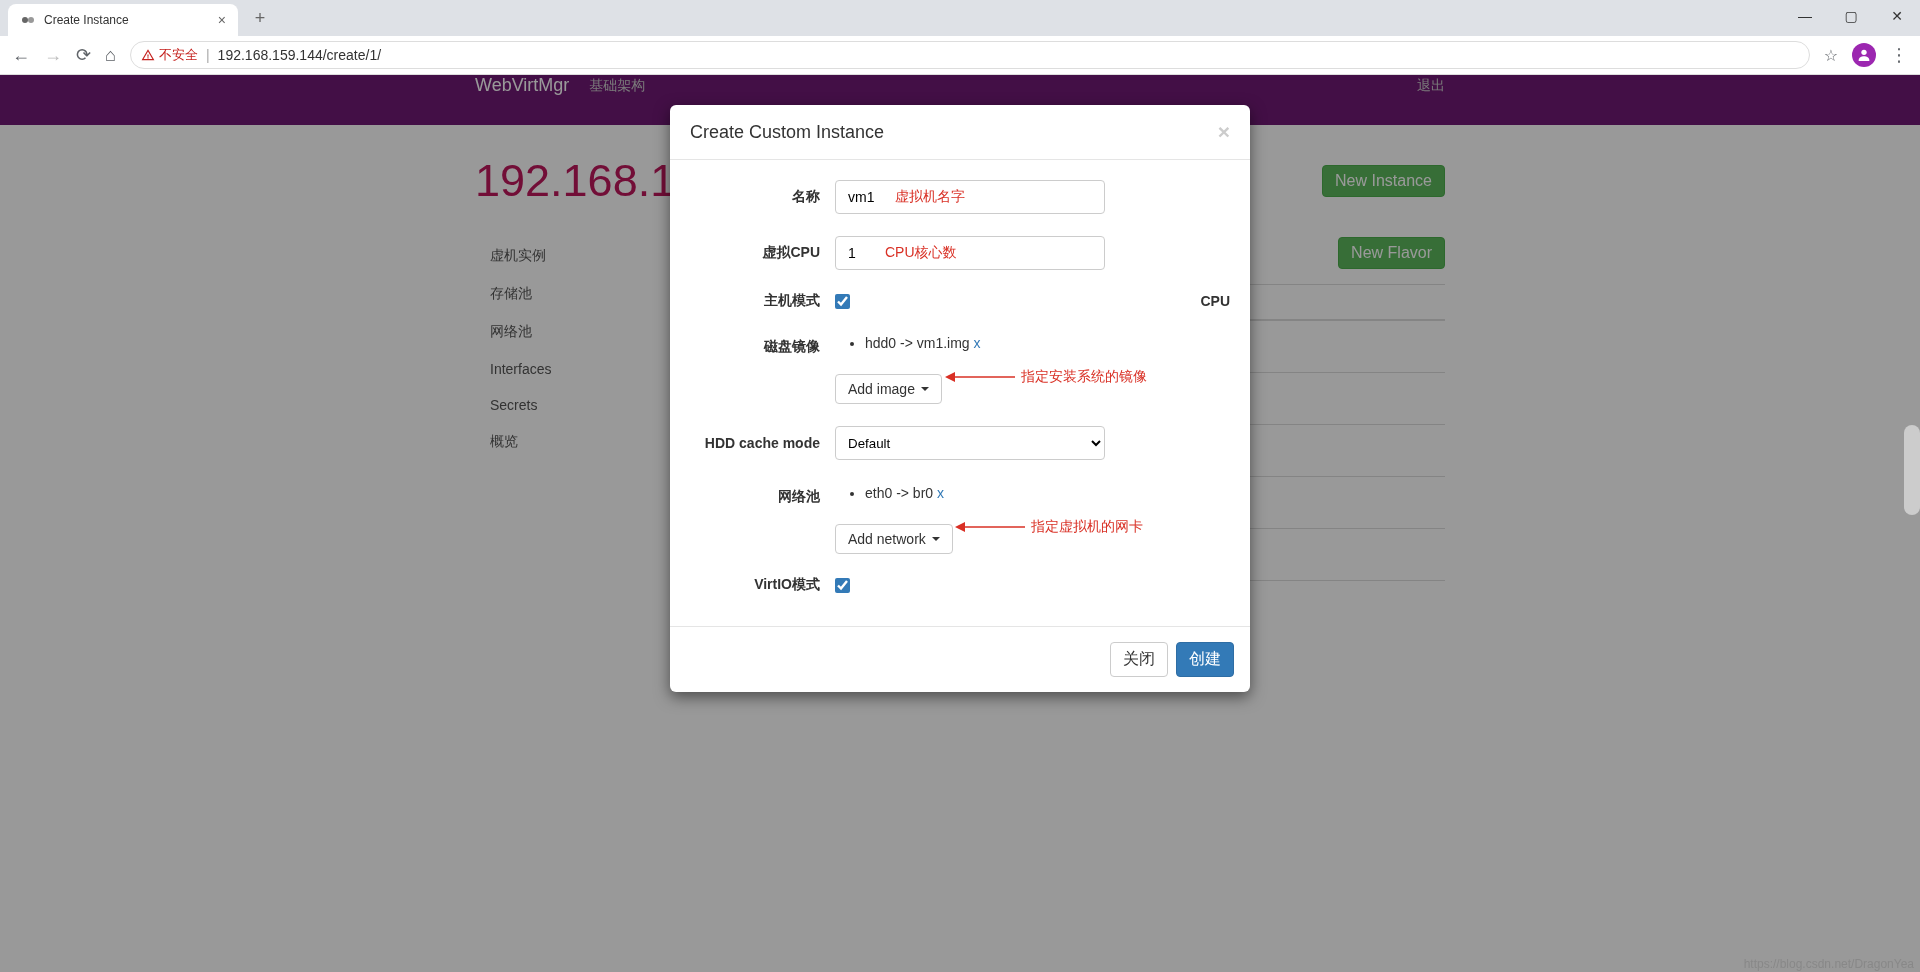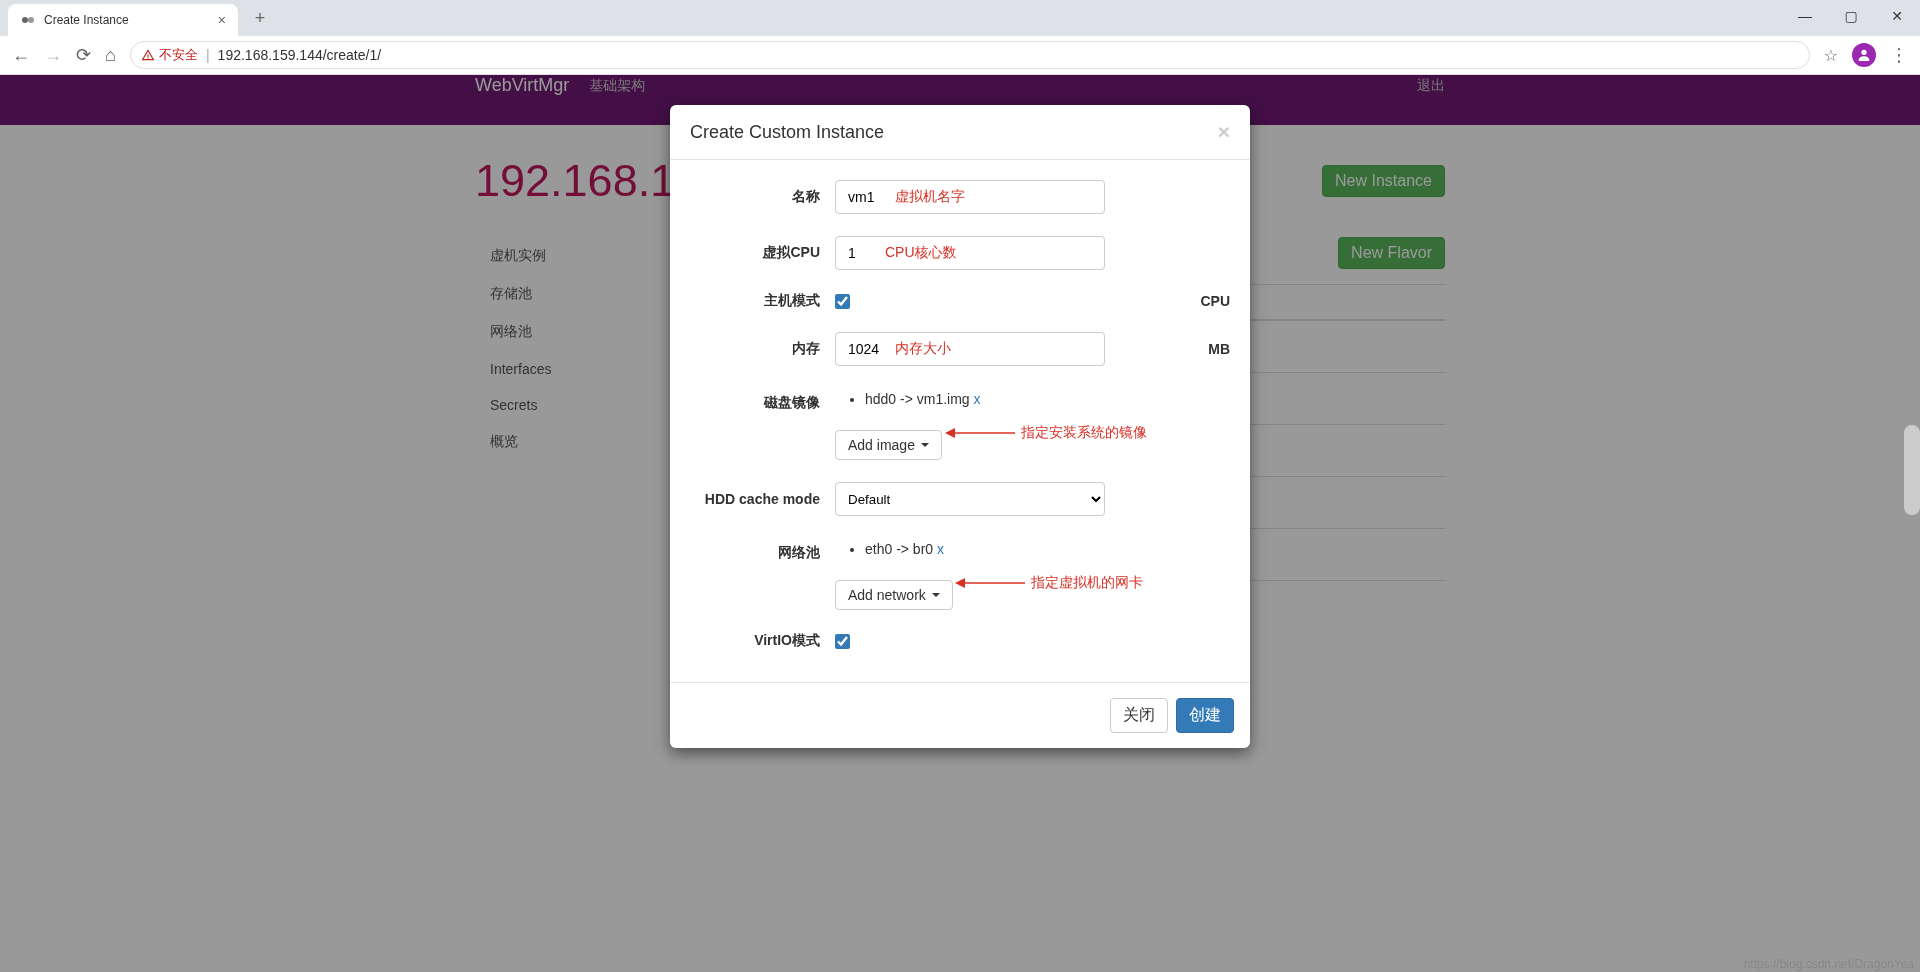--- a/index.html
+++ b/index.html
@@ -248,28 +248,20 @@
 
       <div class="form-row">
         <div class="form-label">主机模式</div>
         <div class="form-field">
           <input type="checkbox" class="checkbox" checked="" style="">
           <div style="flex:1"></div>
           <span class="form-suffix">CPU</span>
         </div>
       </div>
 
-      <div class="form-row">
-        <div class="form-label">内存</div>
-        <div class="form-field" style="position:relative;">
-          <input class="form-input" value="1024" style="">
-          <span class="form-suffix" style="margin-left:auto;">MB</span>
-          <span class="annot" style="left:60px;">内存大小</span>
-        </div>
-      </div>
 
       <div class="form-row" style="align-items:flex-start;">
         <div class="form-label" style="padding-top:6px;">磁盘镜像</div>
         <div class="form-field" style="flex-direction:column; align-items:flex-start; position:relative;">
           <ul class="form-list">
             <li><span>hdd0 -&gt; vm1.img</span> <span class="rm-x">x</span></li>
           </ul>
           <div class="dropdown-btn">
             <span>Add image</span>
               <span class="caret"></span>

